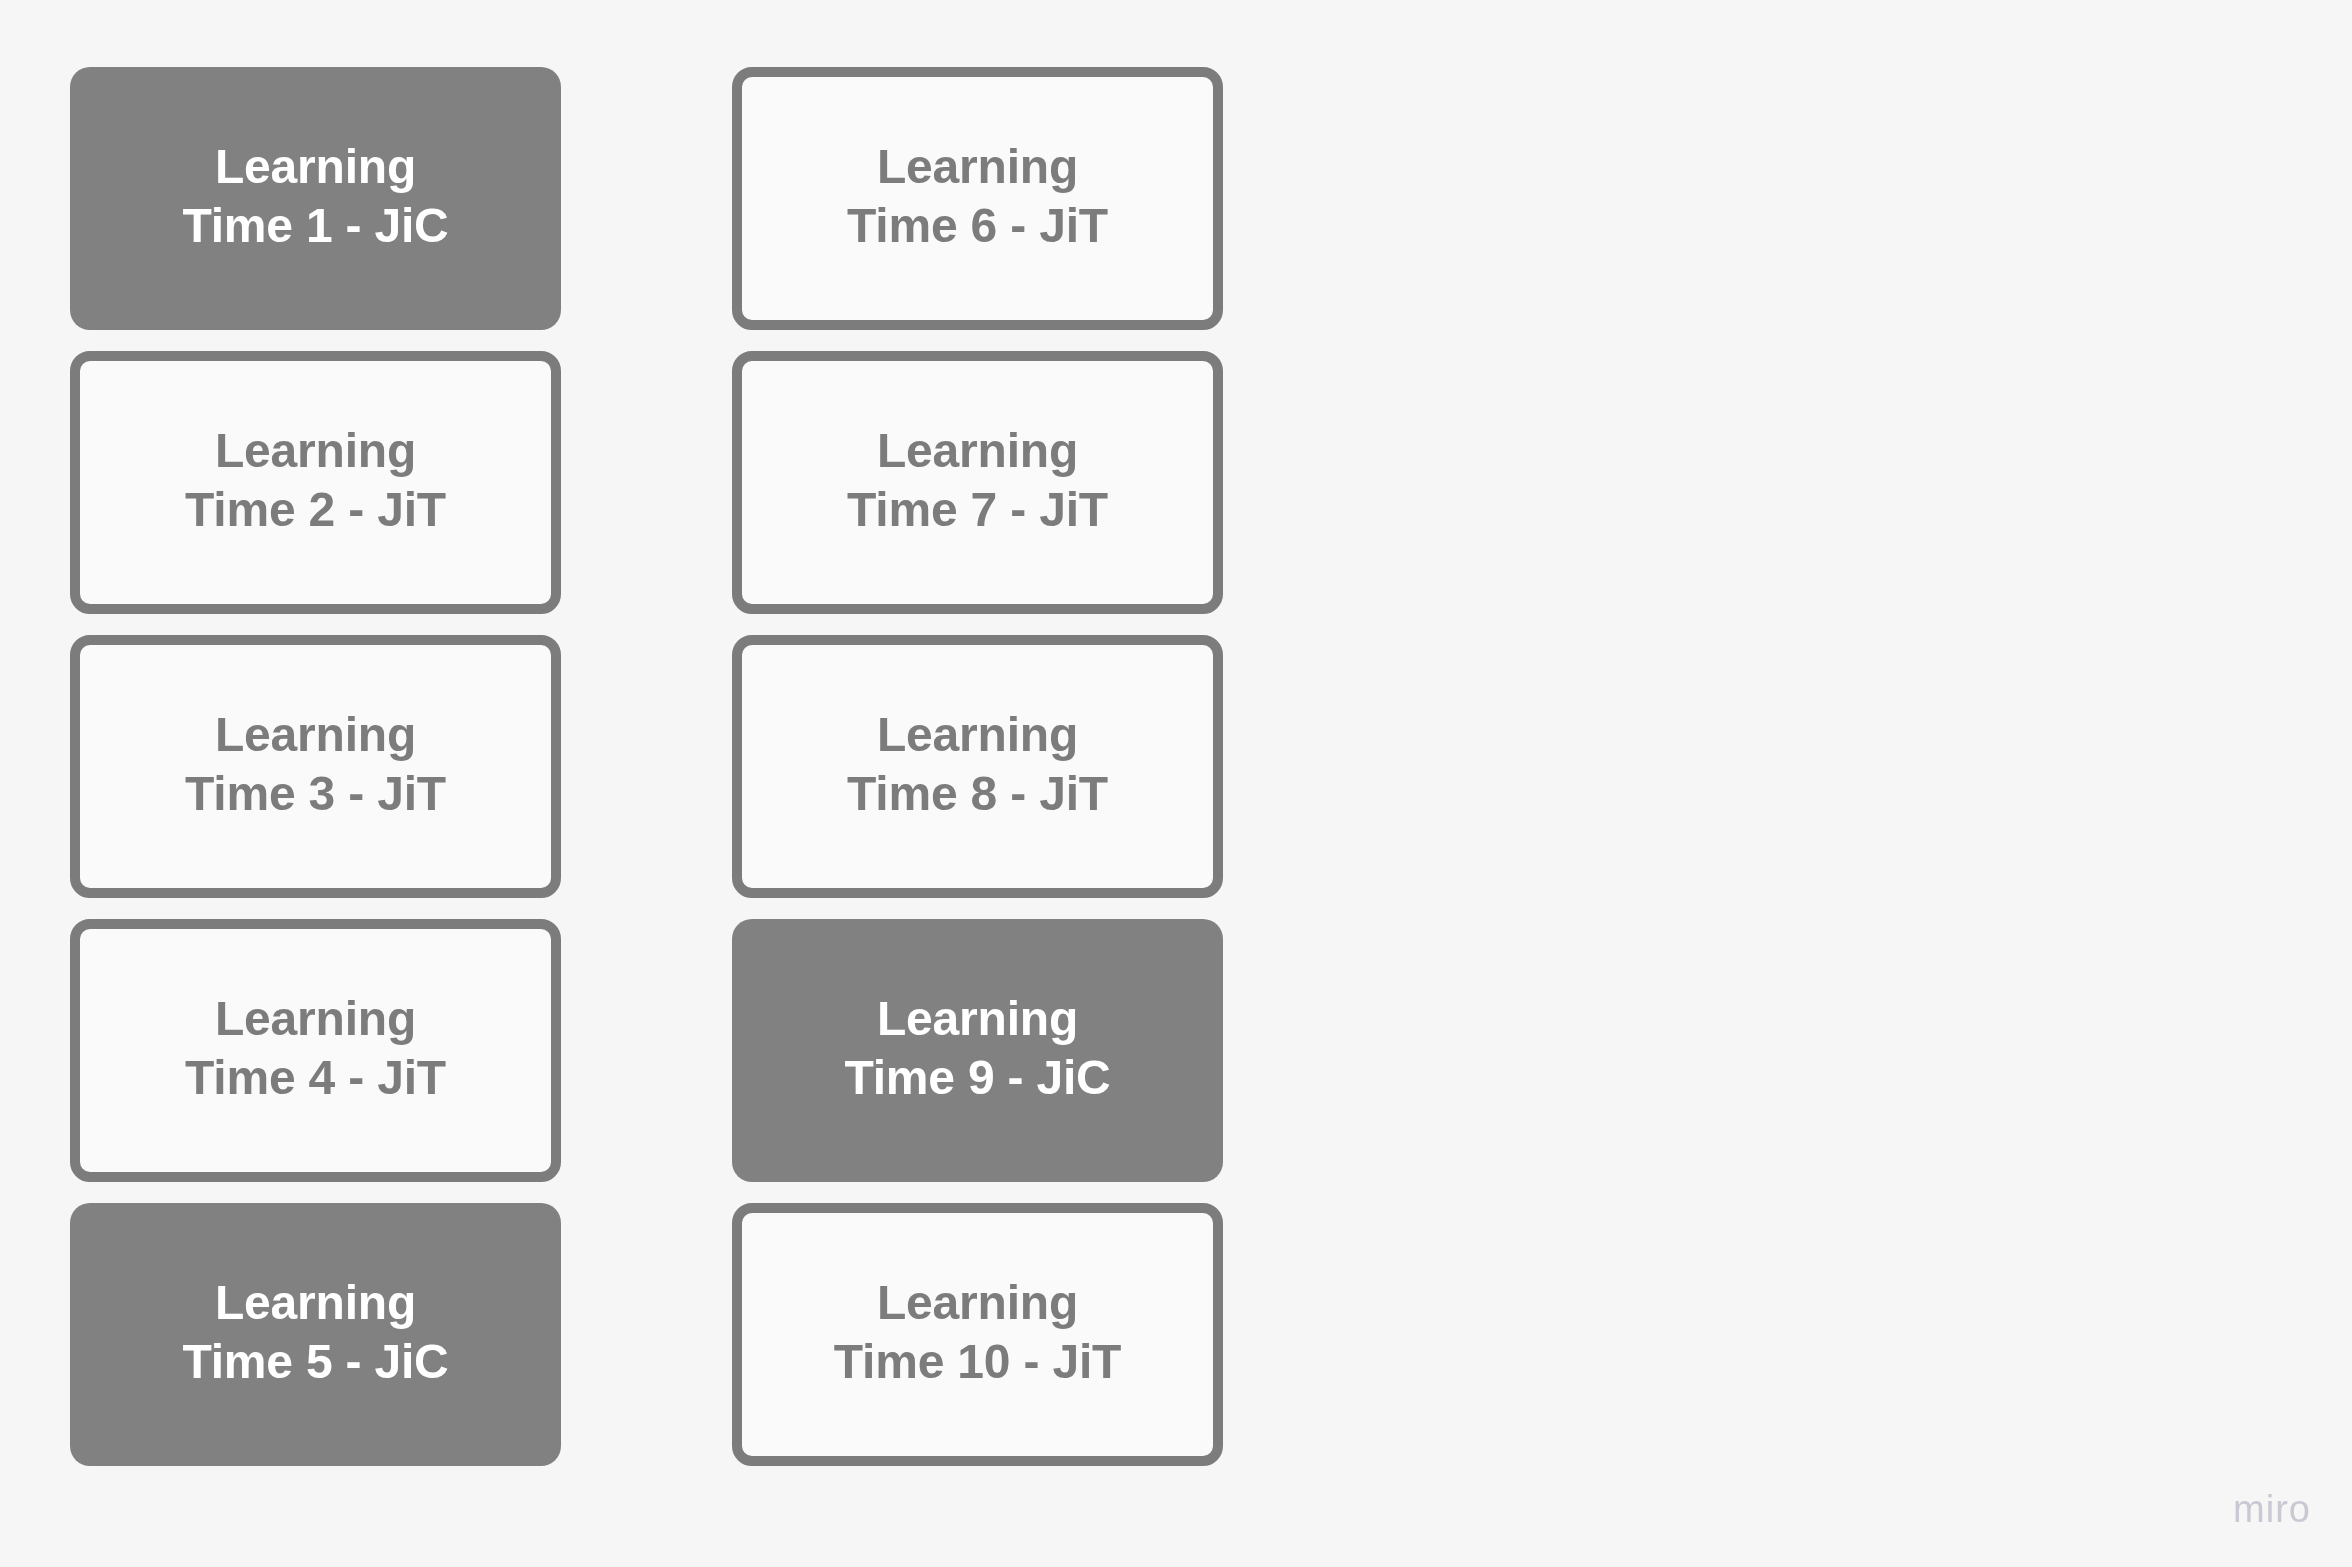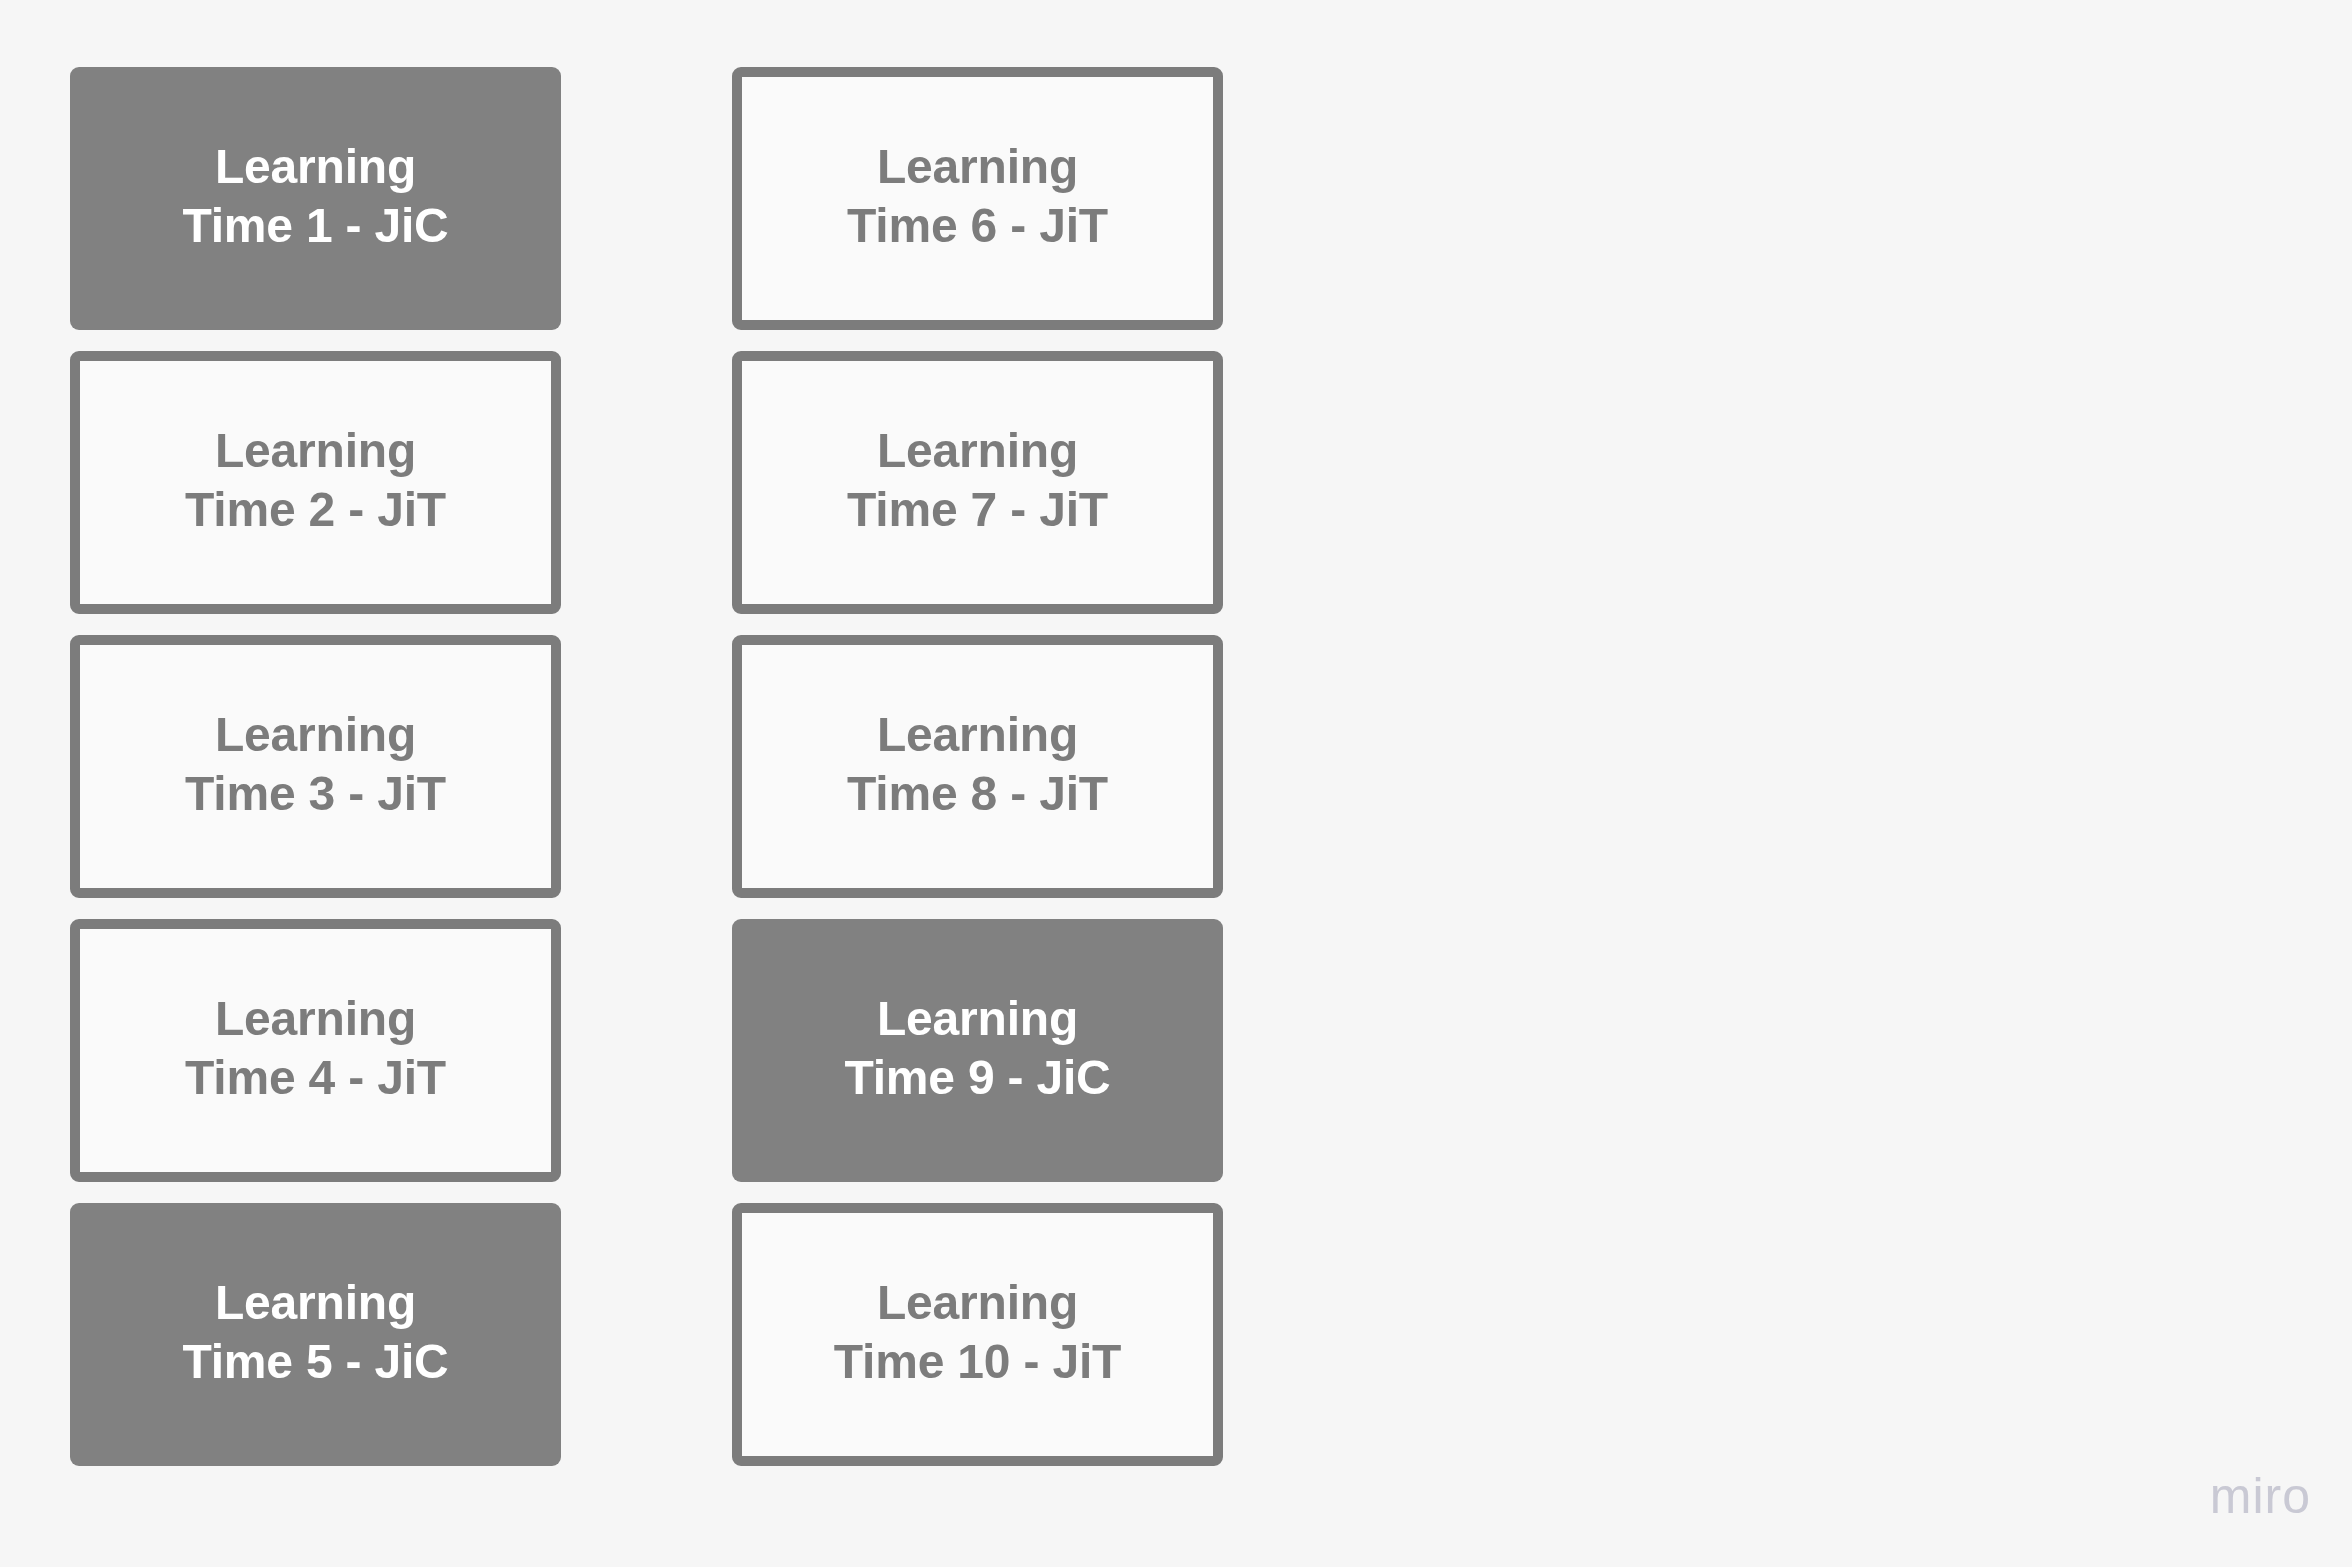--- a/index.html
+++ b/index.html
@@ -28,21 +28,21 @@
     flex-direction: column;
     gap: 21px;
   }
   #column-1 { left: 70px; }
   #column-2 { left: 732px; }
 
   .card {
     box-sizing: border-box;
     width: 491px;
     height: 263px;
-    border-radius: 9px;
+    border-radius: 20px;
     display: flex;
     align-items: center;
     justify-content: center;
     text-align: center;
     font-weight: bold;
     font-size: 48px;
     line-height: 1.22;
     letter-spacing: -0.2px;
     white-space: pre-line;
     user-select: none;
@@ -82,22 +82,22 @@
     white-space: pre;
   }
   #annotation .line.wrap {
     white-space: normal;
   }
 
   
   #watermark {
     position: absolute;
     right: 42px;
-    bottom: 43px;
-    font-size: 50px;
+    bottom: 37px;
+    font-size: 38px;
     color: #c9c9d4;
     letter-spacing: 1px;
     font-weight: normal;
     user-select: none;
   }
 </style>
 </head>
 <body>
 
 <div id="board">

